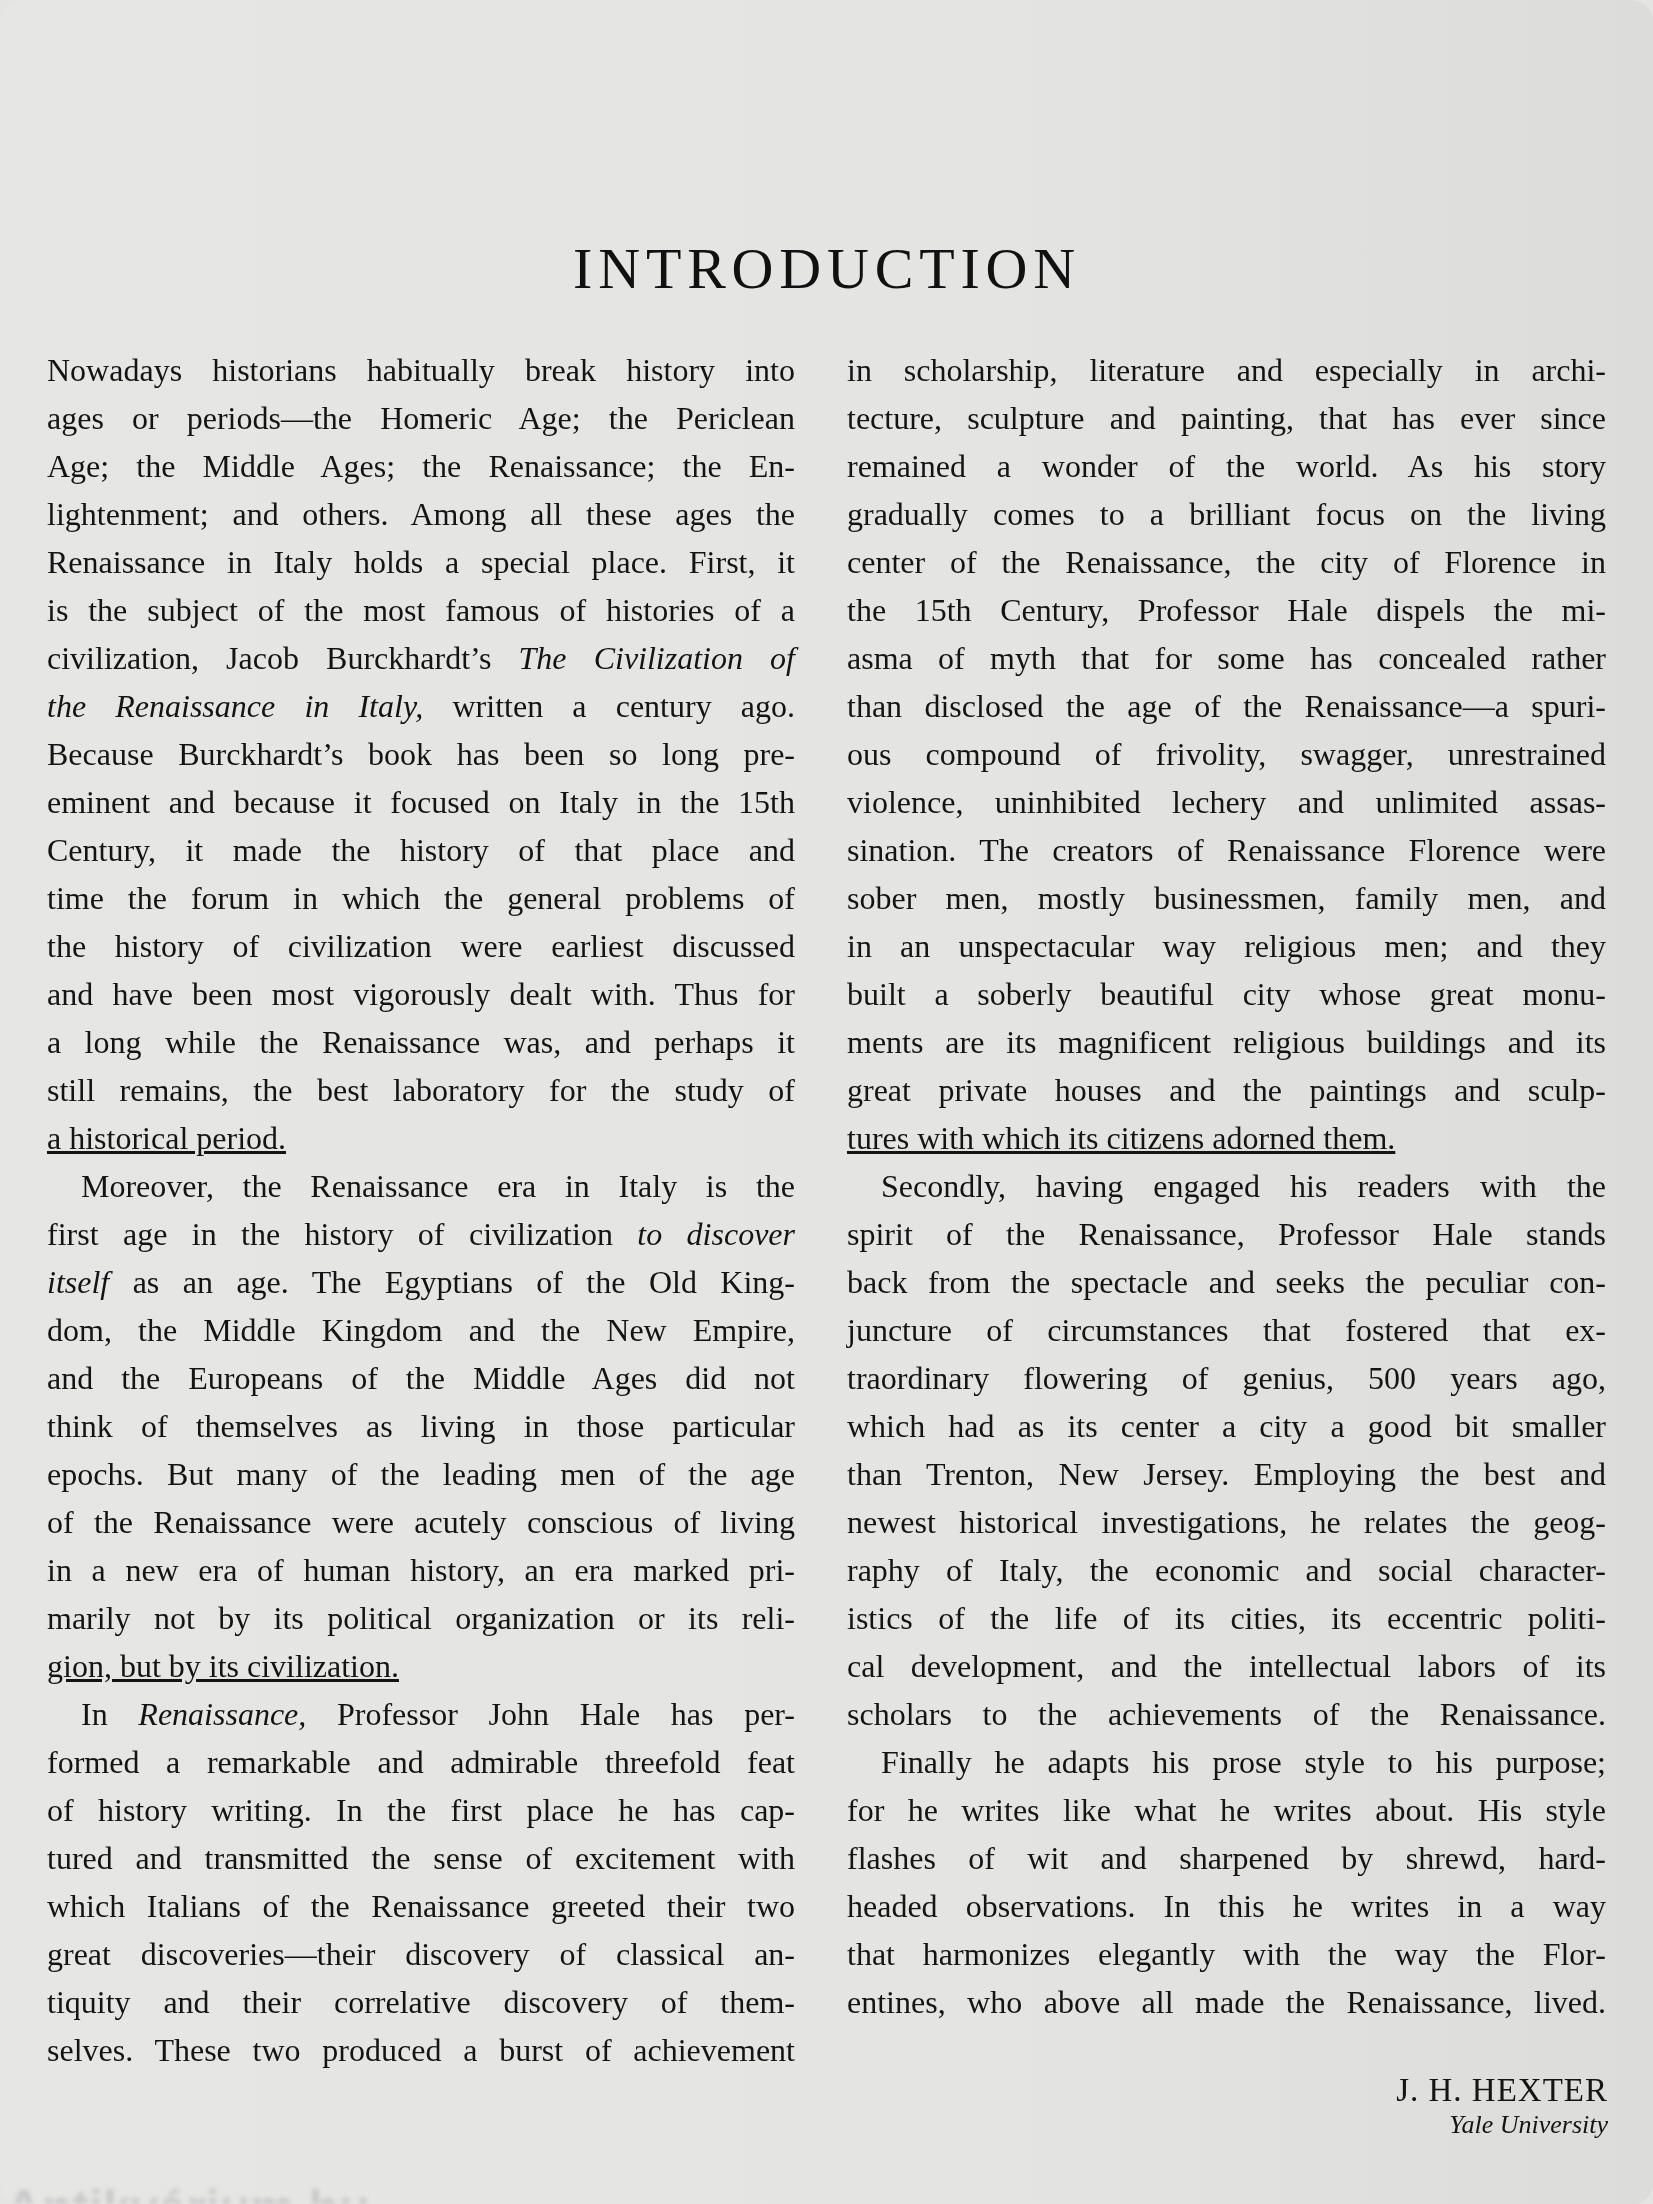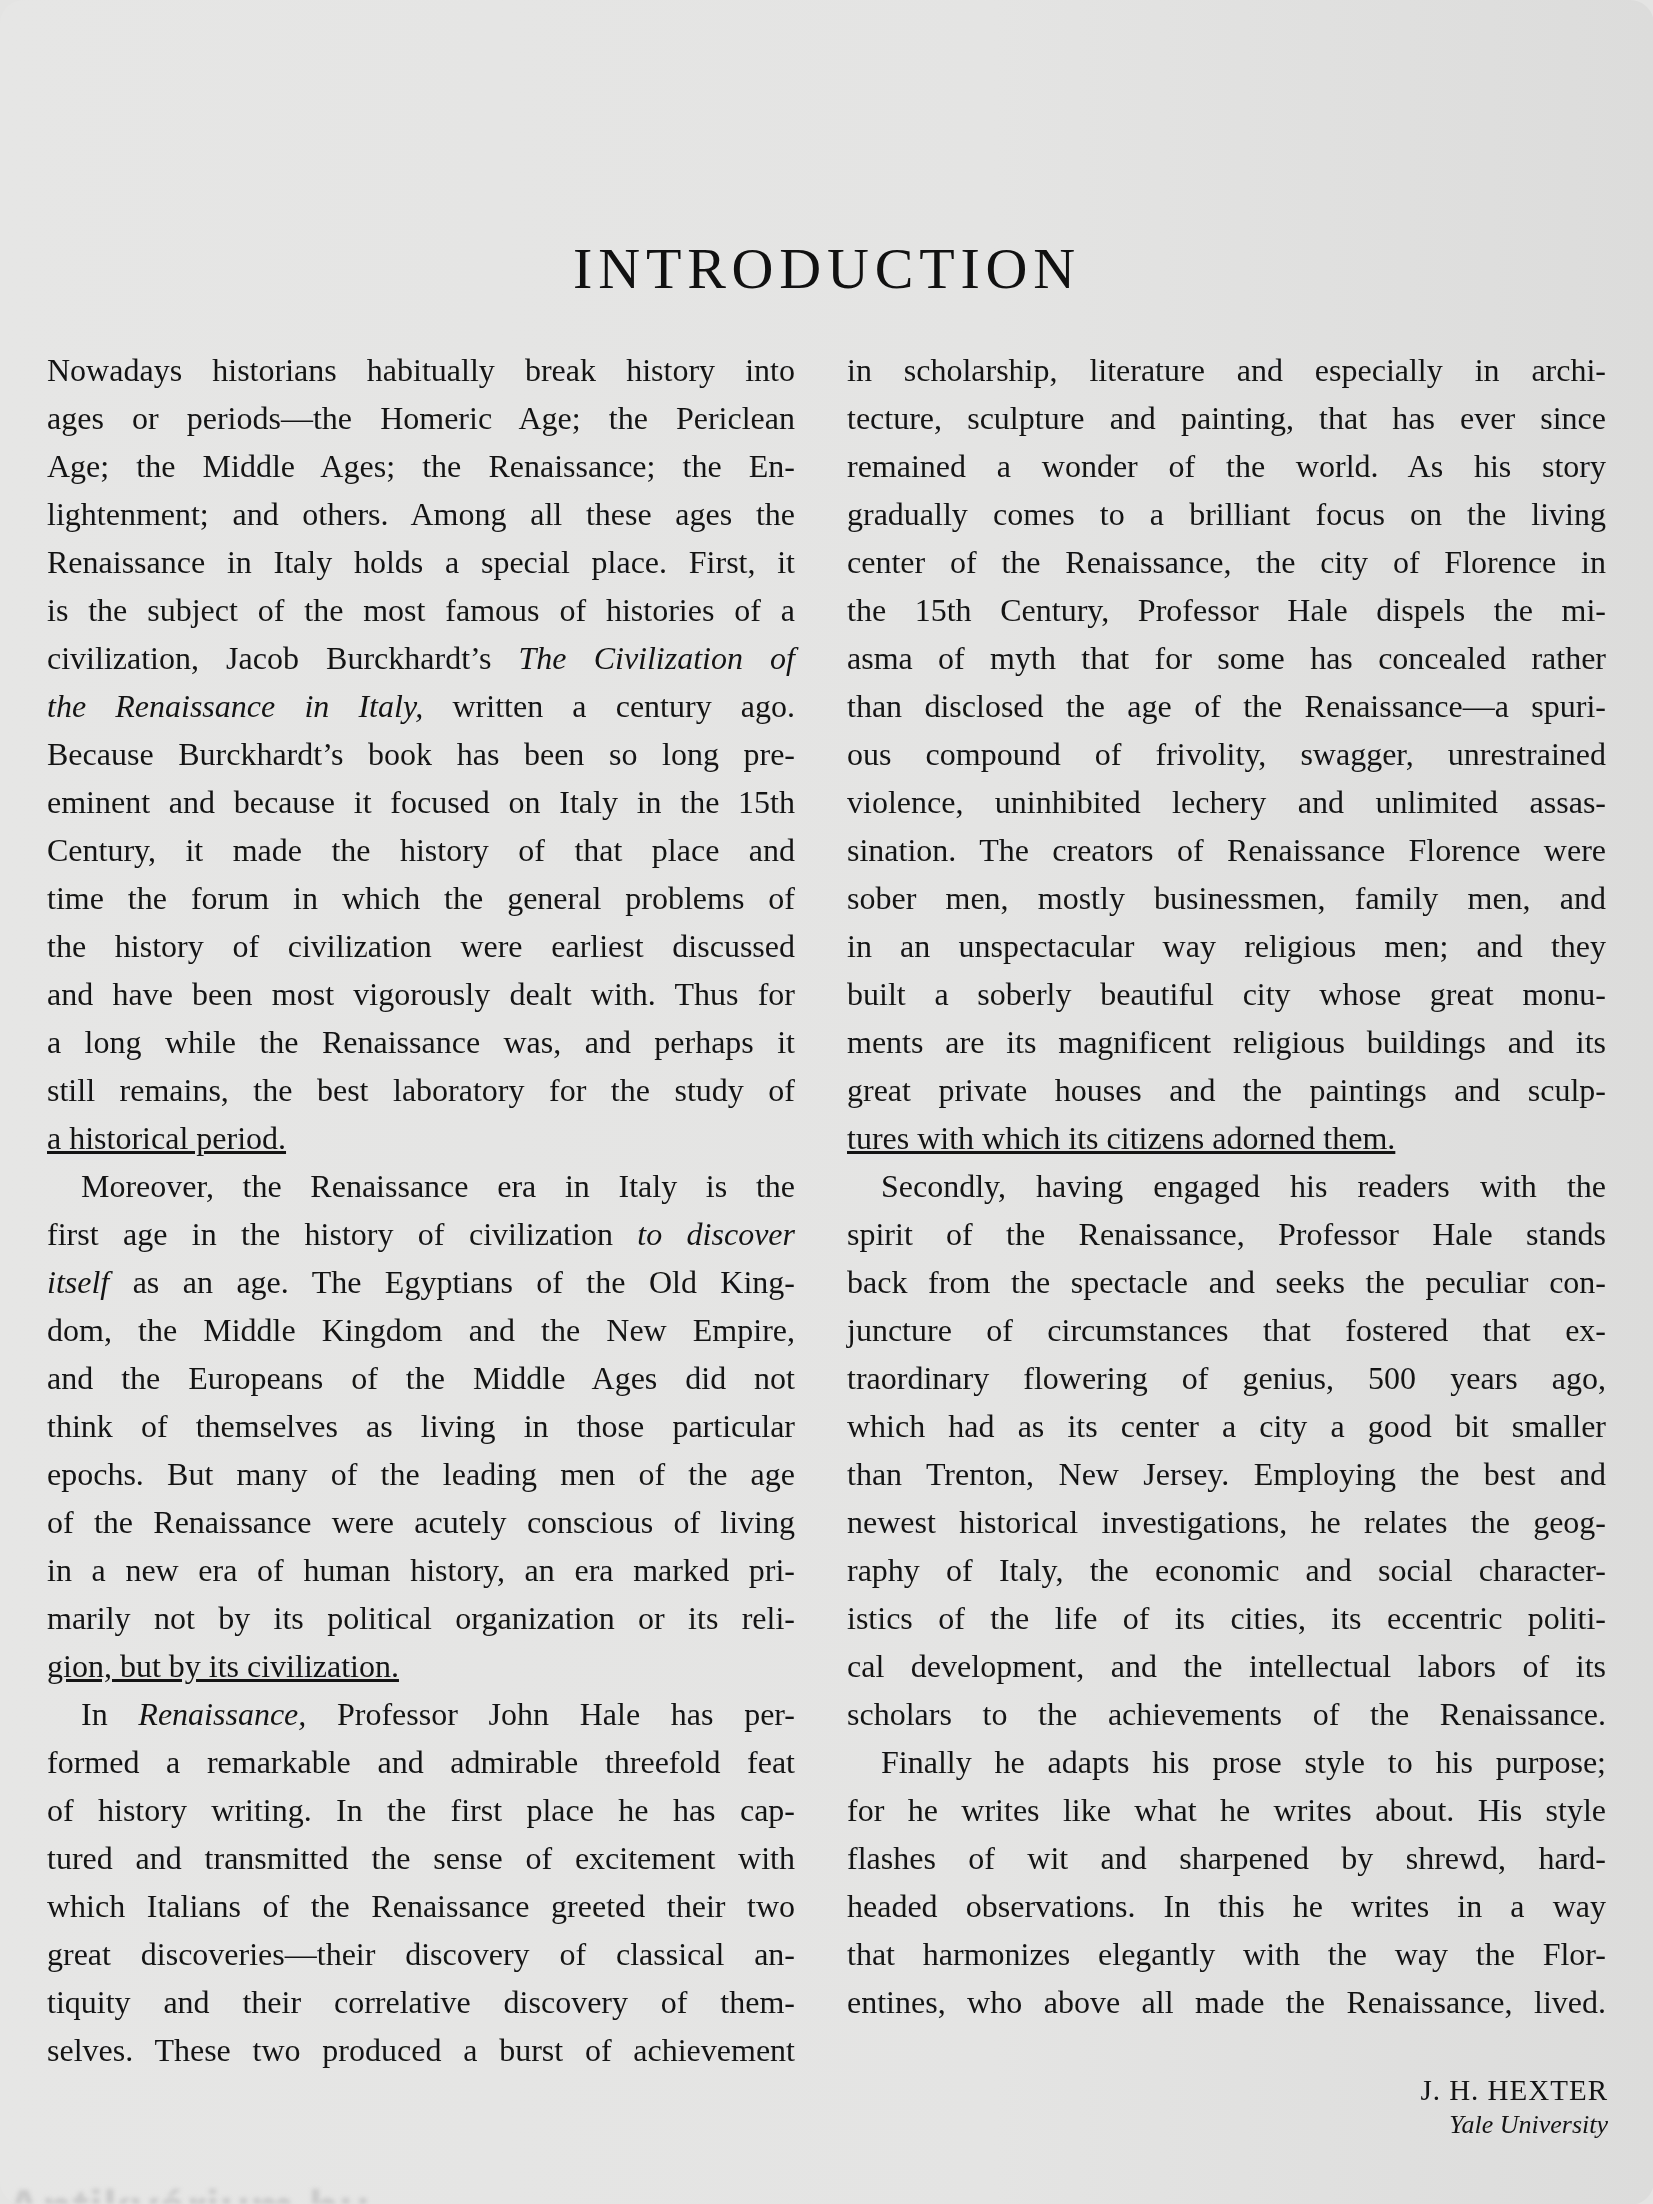--- a/index.html
+++ b/index.html
@@ -36,21 +36,21 @@
     white-space: nowrap;
     overflow: visible;
   }
   .line.last { text-align-last: left; text-decoration: underline; }
   .line.indent { padding-left: 34px; }
   .line .it { font-style: italic; margin-top: 12px; }
   .signature {
     position: absolute; right: 46px; top: 2073px;
     text-align: right;
   }
-  .sig-name { font-size: 29px; letter-spacing: 1px; line-height: 35px; }
+  .sig-name { font-size: 33px; letter-spacing: 1px; line-height: 35px; }
   .sig-aff { font-size: 26px; font-style: italic; line-height: 33px; }
   .watermark {
     position: absolute; left: 5.8px; top: 2183px;
     font-family: "Liberation Sans", "DejaVu Sans", sans-serif;
     font-weight: bold; font-size: 50px; color: #c9c9c9;
     filter: blur(1.9px); white-space: nowrap;
     height: 21.3px; overflow: hidden; line-height: 50px;
   }
 </style>
 </head>

